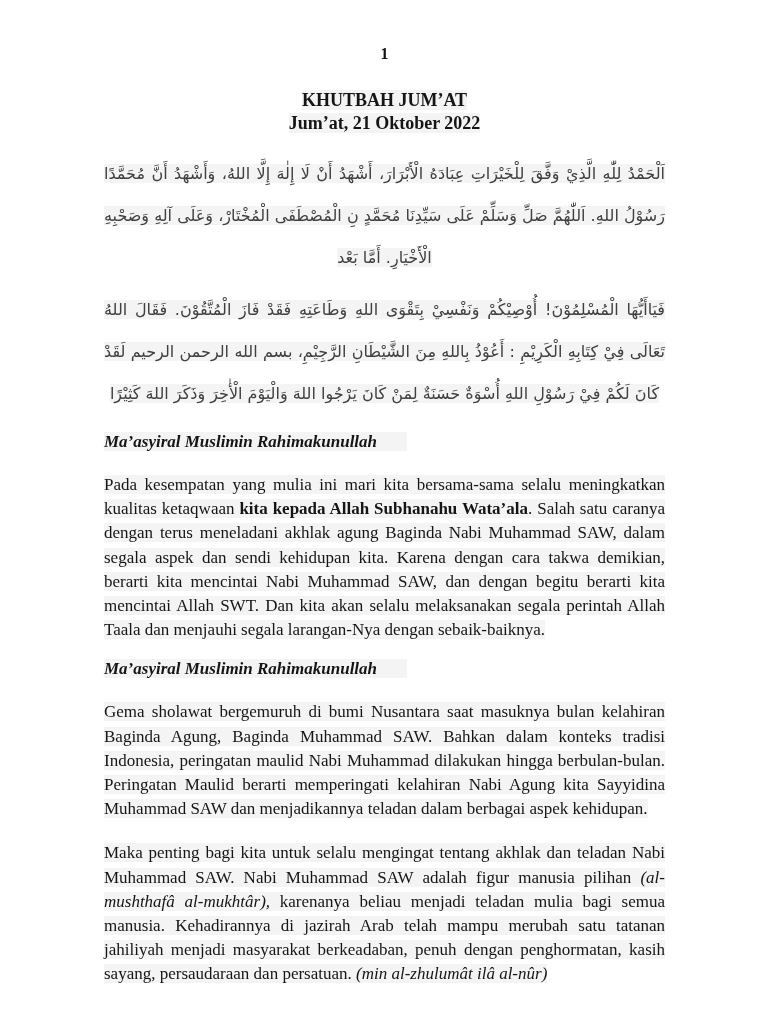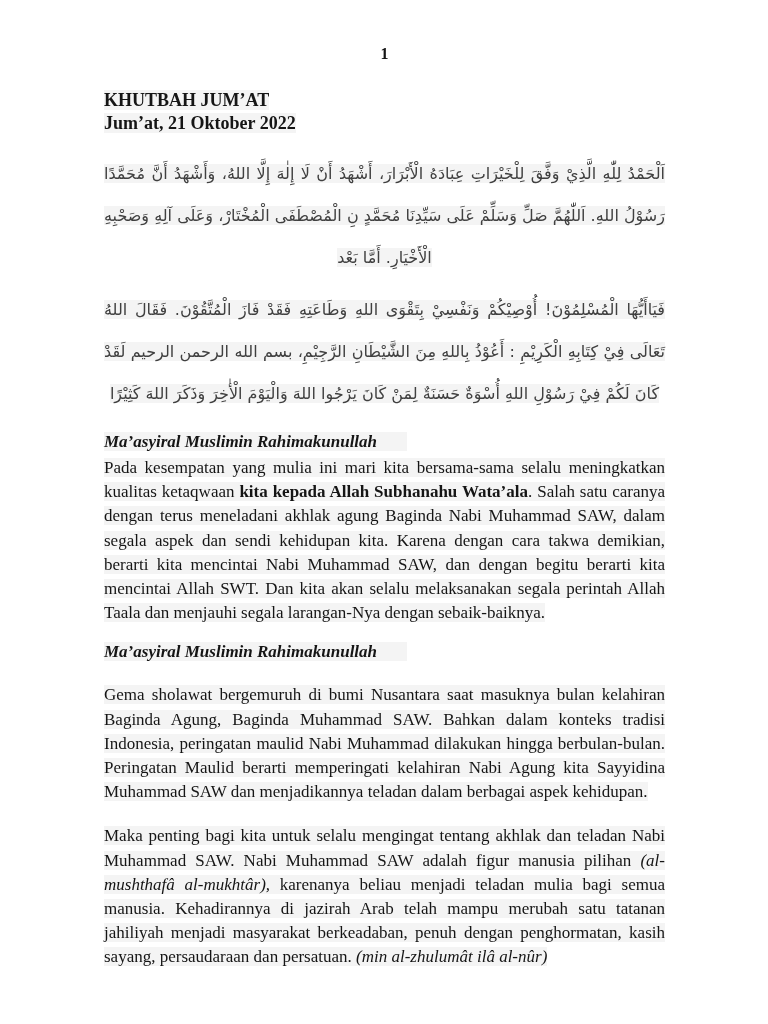--- a/index.html
+++ b/index.html
@@ -23,20 +23,21 @@
   }
   .pagenum {
     margin-top: 44px;
     text-align: center;
     font-weight: 700;
     font-size: 16px;
     line-height: 20px;
   }
   .doc-header {
     margin-top: 25px;
+    text-align: center;
     font-weight: 700;
     font-size: 18px;
     line-height: 23px;
   }
   .hl { background: #f4f4f4; }
   .arabic {
     direction: rtl;
     font-family: "DejaVu Sans", sans-serif;
     font-size: 16px;
     line-height: 42px;
@@ -53,21 +54,21 @@
     font-style: italic;
     line-height: 22px;
   }
   .subheading .hl { padding-right: 30px; }
   .para {
     font-size: 17px;
     line-height: 24.2px;
     text-align: justify;
     text-justify: inter-word;
   }
-  .para-tight { margin-top: 3px; }
+  .para-tight { margin-top: 20px; }
   .para-spaced { margin-top: 20px; }
   .b { font-weight: 700; }
   .i { font-style: italic; }
 </style>
 </head>
 <body>
 
 <div class="sheet">
   <div class="content">
 

